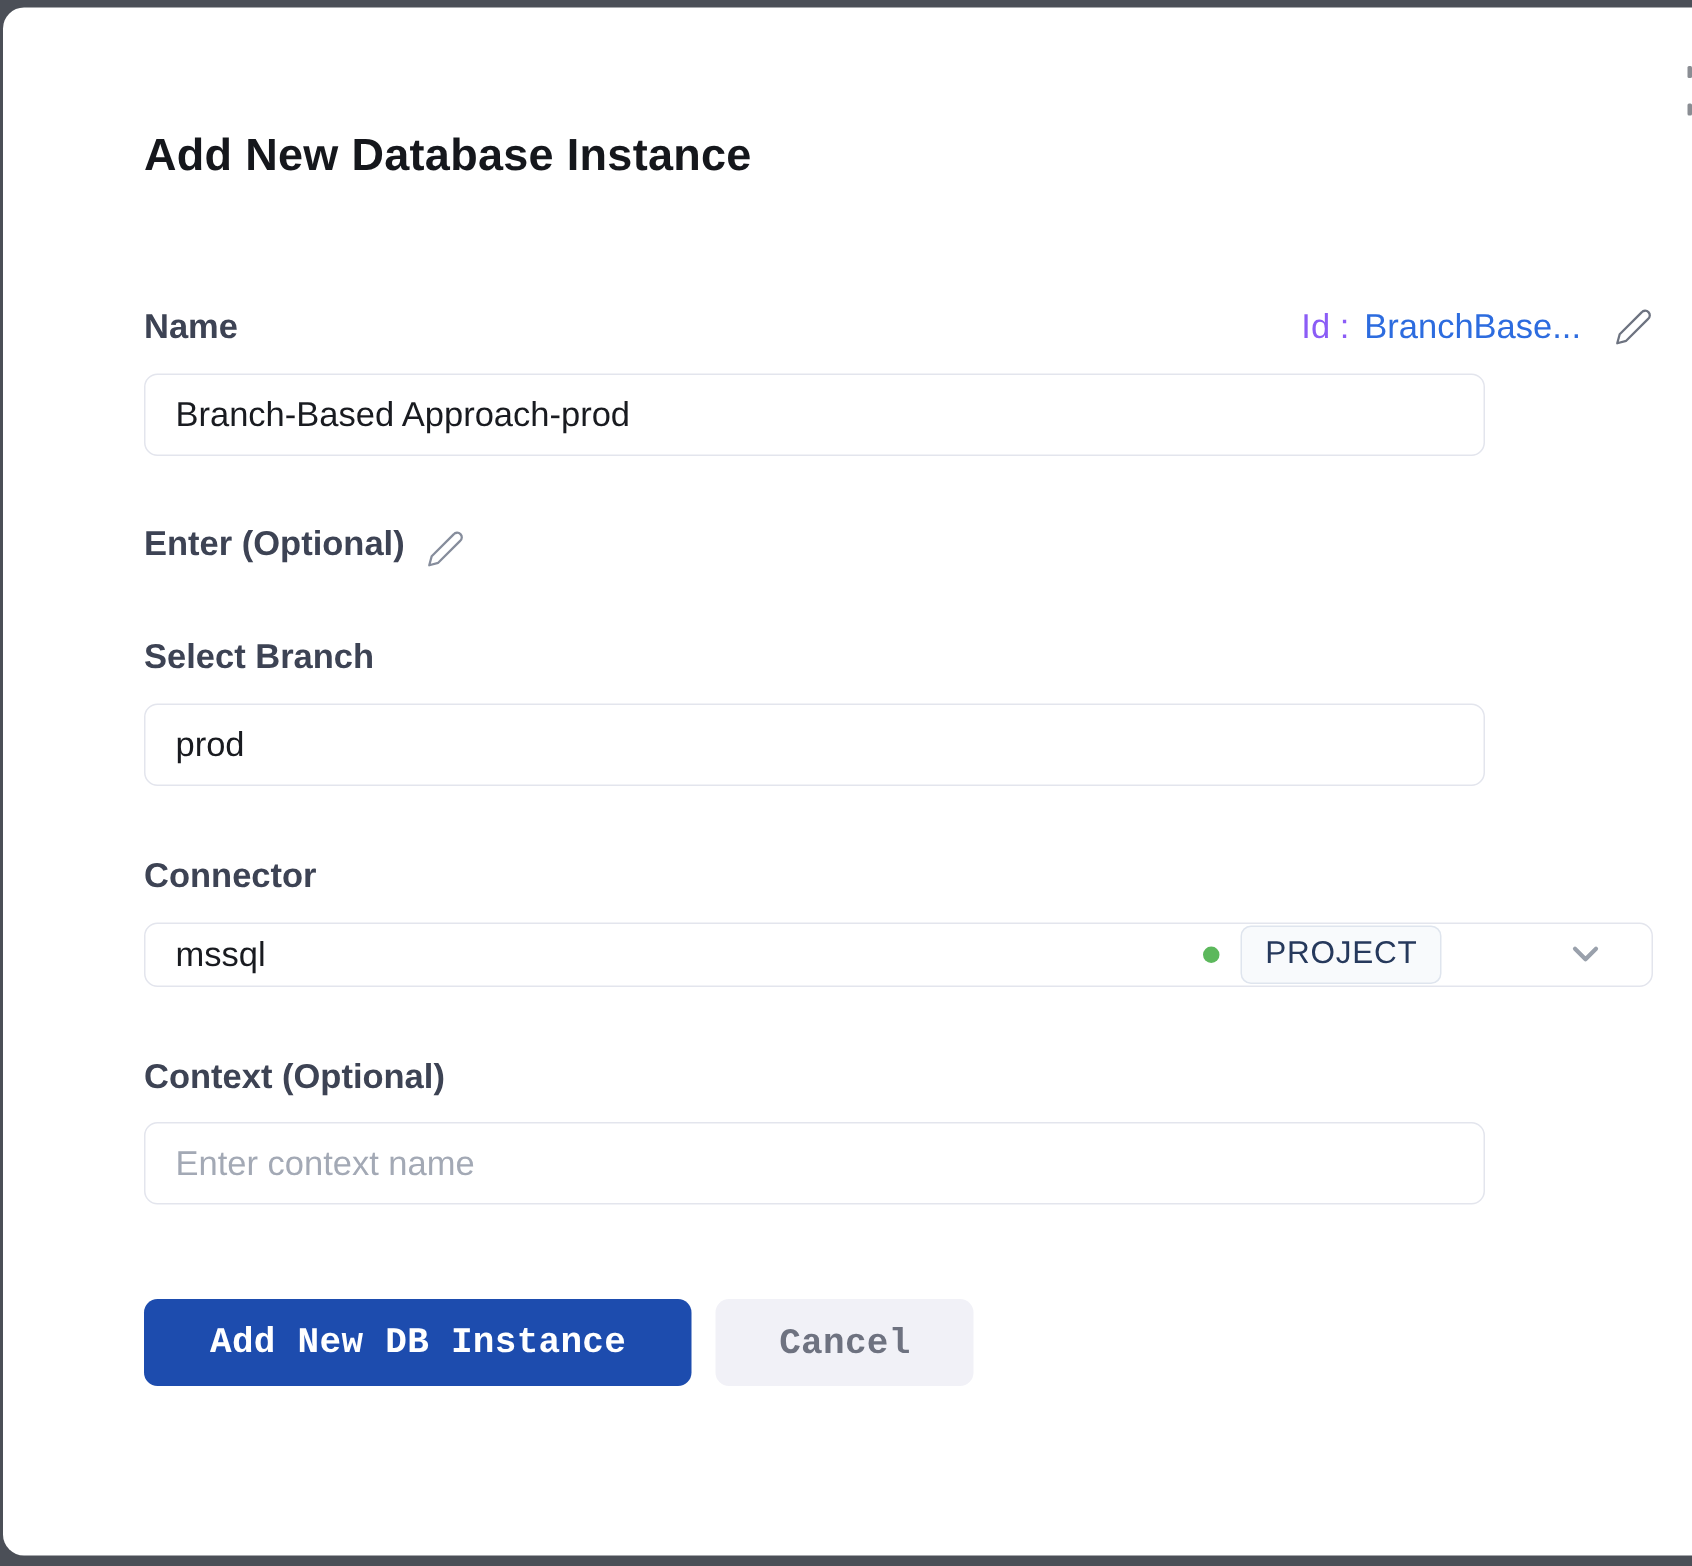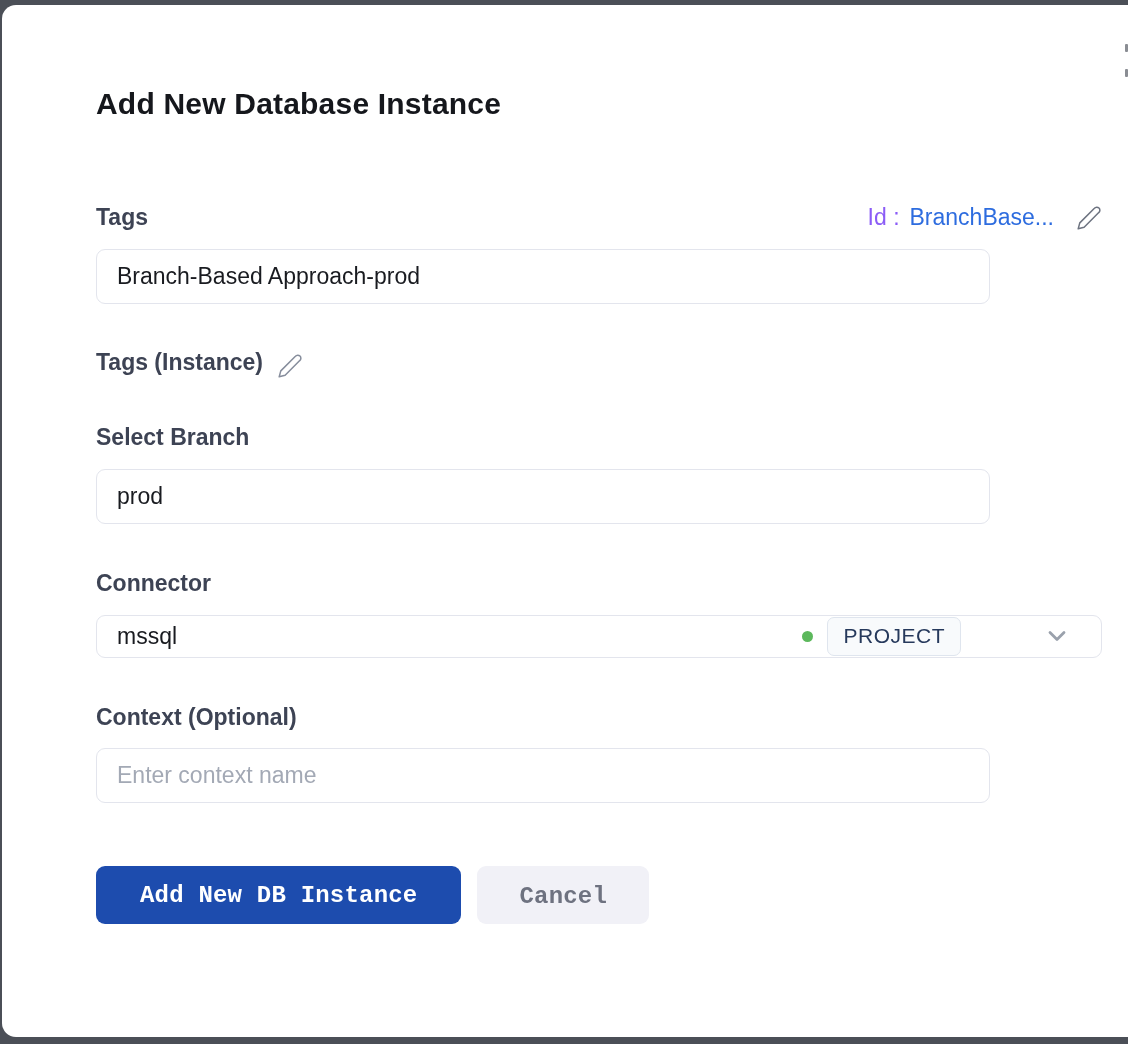--- a/index.html
+++ b/index.html
@@ -162,35 +162,35 @@
 </style>
 </head>
 <body>
 
 <div class="modal-card">
   <div class="content">
 
     <h1 class="modal-title">Add New Database Instance</h1>
 
     <div class="name-row">
-      <span class="field-label">Tags</span>
+      <span class="field-label">Name</span>
       <span class="id-group">
         <span class="id-prefix">Id :</span>
         <a class="id-link">BranchBase...</a>
         <span class="pencil-icon">
           <svg viewBox="0 0 24 24" fill="none" stroke="currentColor" stroke-width="1.4" stroke-linecap="round" stroke-linejoin="round">
               <path d="M17 3a2.85 2.83 0 1 1 4 4L7.5 20.5 2 22l1.5-5.5Z"></path>
             </svg>
         </span>
       </span>
     </div>
     <input class="text-input" type="text" value="Branch-Based Approach-prod" style="">
 
     <div class="tags-row">
-      <span class="field-label">Tags (Instance)</span>
+      <span class="field-label">Enter (Optional)</span>
       <span class="pencil-icon tags-pencil">
         <svg viewBox="0 0 24 24" fill="none" stroke="currentColor" stroke-width="1.4" stroke-linecap="round" stroke-linejoin="round">
             <path d="M17 3a2.85 2.83 0 1 1 4 4L7.5 20.5 2 22l1.5-5.5Z"></path>
           </svg>
       </span>
     </div>
 
     <div class="section">
       <span class="field-label">Select Branch</span>
       <input class="text-input" type="text" value="prod" style="">

